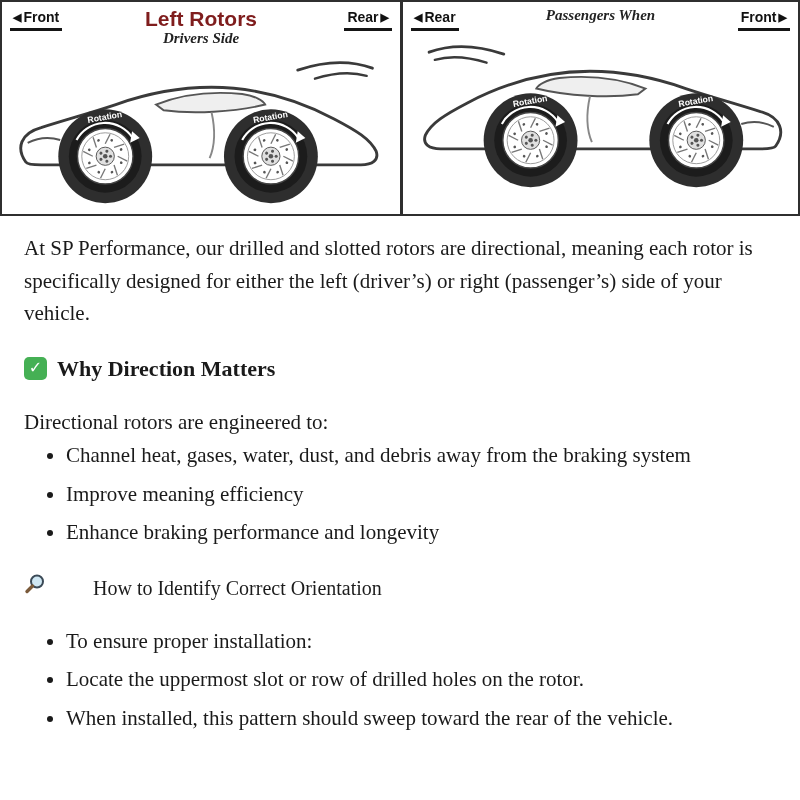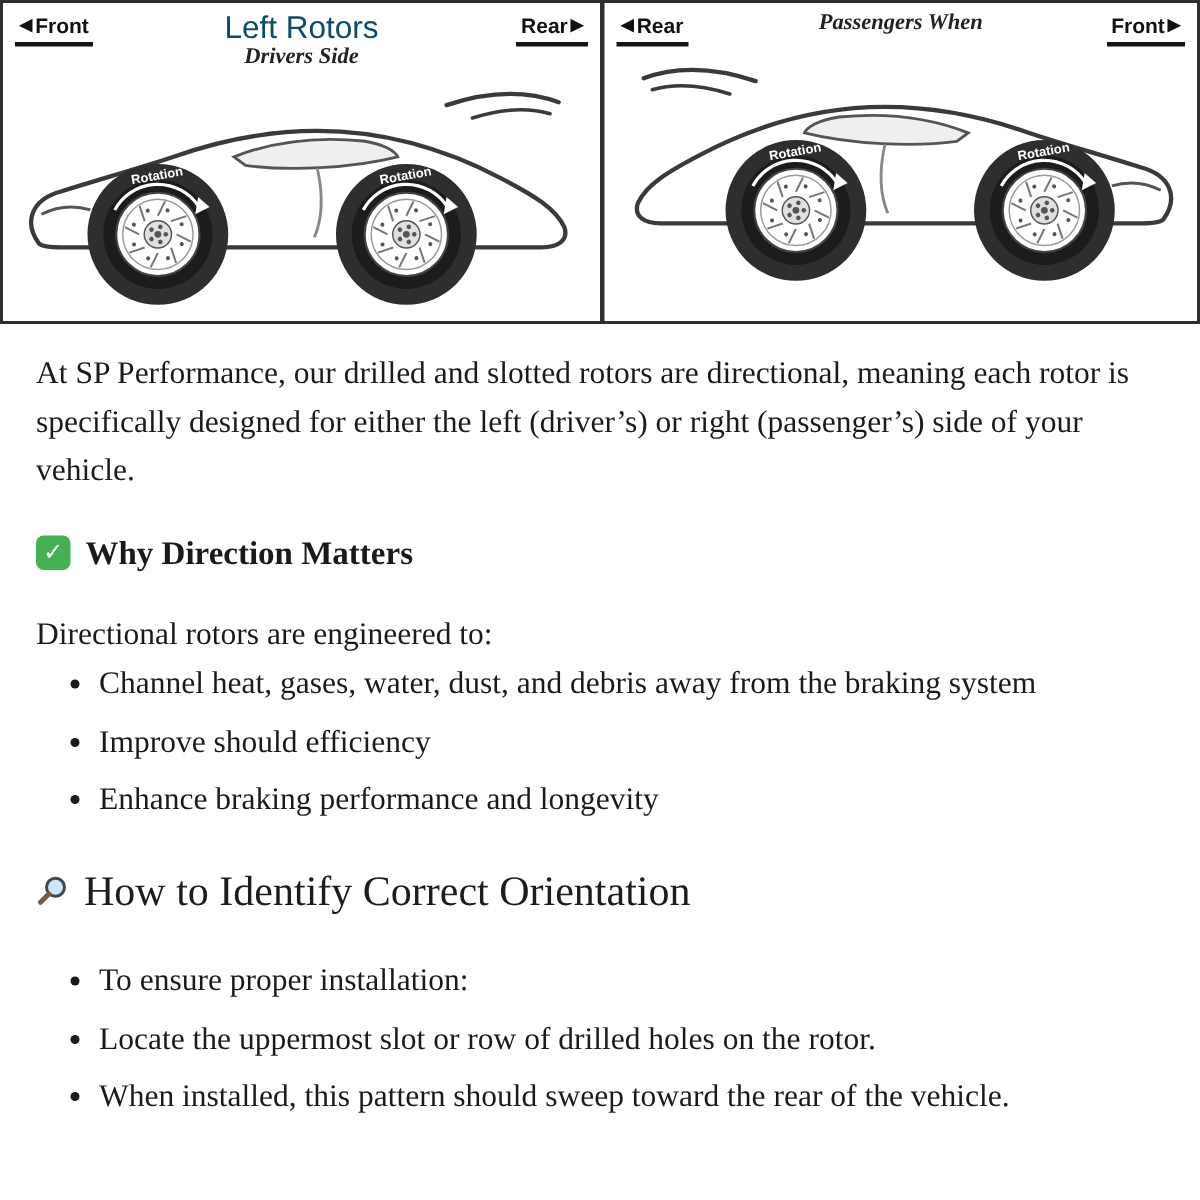--- a/index.html
+++ b/index.html
@@ -17,37 +17,37 @@
   .panel-header { display: grid; grid-template-columns: 1fr auto 1fr; align-items: flex-start; }
   .dir {
     font-family: "Liberation Sans", sans-serif; font-weight: bold; font-size: 14px;
     border-bottom: 3px solid #151515; padding: 0 3px 1px 3px;
     display: inline-flex; align-items: center; gap: 2px; line-height: 1.25; color: #111;
   }
   .dir-left  { justify-self: start; margin-top: 2px; }
   .dir-right { justify-self: end;   margin-top: 2px; }
   .tri { font-size: 11px; line-height: 1; }
   .titles { text-align: center; padding: 0 10px; }
-  .ptitle { font-family: "Liberation Sans", sans-serif; font-weight: normal; font-size: 21px; color: #0c4a6e; line-height: 1.1; }
+  .ptitle { font-family: "Liberation Sans", sans-serif; font-weight: bold; font-size: 21px; color: #7f1d1d; line-height: 1.1; }
   .psub   { font-family: Liberation Serif, serif; font-weight: bold; font-style: italic; font-size: 15px; color: #222; }
   .car-svg { display: block; width: 100%; height: 158px; margin-top: 2px; }
 
   
   .content { padding: 16px 43px 0 24px; font-size: 21px; line-height: 1.55; }
   .intro { max-width: 742px; margin-bottom: 20px; }
   .h-check { font-size: 22px; font-weight: bold; margin: 22px 0 20px 0; display: flex; align-items: center; }
   .checkbox-icon {
     display: inline-flex; width: 23px; height: 23px; background: #45b054;
     border-radius: 5px; color: #fff; align-items: center; justify-content: center;
     font-size: 16px; font-family: "DejaVu Sans", sans-serif; margin-right: 10px; flex: 0 0 auto;
   }
   .lead { margin-bottom: 2px; }
   ul.bullets { margin: 0 0 20px 24px; padding-left: 18px; max-width: 720px; }
   ul.bullets li { margin-bottom: 7px; line-height: 1.5; }
-  .h-search { font-size: 28px; font-weight: normal; margin: 24px 0 22px 0; display: flex; align-items: center; color: #1c1c1c; }
+  .h-search { font-size: 20px; font-weight: normal; margin: 24px 0 22px 0; display: flex; color: #1c1c1c; gap: 37px; }
   .mag-icon { margin-right: 10px; flex: 0 0 auto; }
 </style>
 </head>
 <body>
 
 <svg width="0" height="0" style="position:absolute" aria-hidden="true">
   <defs>
     <g id="car">
       <path d="M 12,118 C 2,104 6,88 28,82 C 60,72 82,66 106,58 C 140,46 172,40 206,40 C 252,40 294,52 334,73 C 357,85 372,94 378,107 C 381,116 374,121 362,121 L 28,121 C 17,121 13,119.5 12,118 Z" fill="#ffffff" stroke="#3a3a3a" stroke-width="3" stroke-linejoin="round"></path>
       <path d="M 148,58 C 176,47 208,44 238,47 C 252,49 260,54 262,58 C 230,66 186,68 156,64 Z" fill="#efefef" stroke="#555" stroke-width="2"></path>
@@ -168,21 +168,21 @@
 
   <div class="h-check">
     <span class="checkbox-icon">✓</span>
     <span>Why Direction Matters</span>
   </div>
 
   <p class="lead">Directional rotors are engineered to:</p>
 
   <ul class="bullets">
     <li>Channel heat, gases, water, dust, and debris away from the braking system</li>
-    <li>Improve should efficiency</li>
+    <li>Improve meaning efficiency</li>
     <li>Enhance braking performance and longevity</li>
   </ul>
 
   <div class="h-search">
     <svg class="mag-icon" width="22" height="22" viewBox="0 0 22 22">
       <circle cx="13" cy="8.5" r="6" fill="#cfe7f3" stroke="#3b4a57" stroke-width="2"></circle>
       <line x1="8.5" y1="13" x2="3" y2="18.5" stroke="#7a5a3a" stroke-width="3.4" stroke-linecap="round"></line>
     </svg>
     <span>How to Identify Correct Orientation</span>
   </div>

